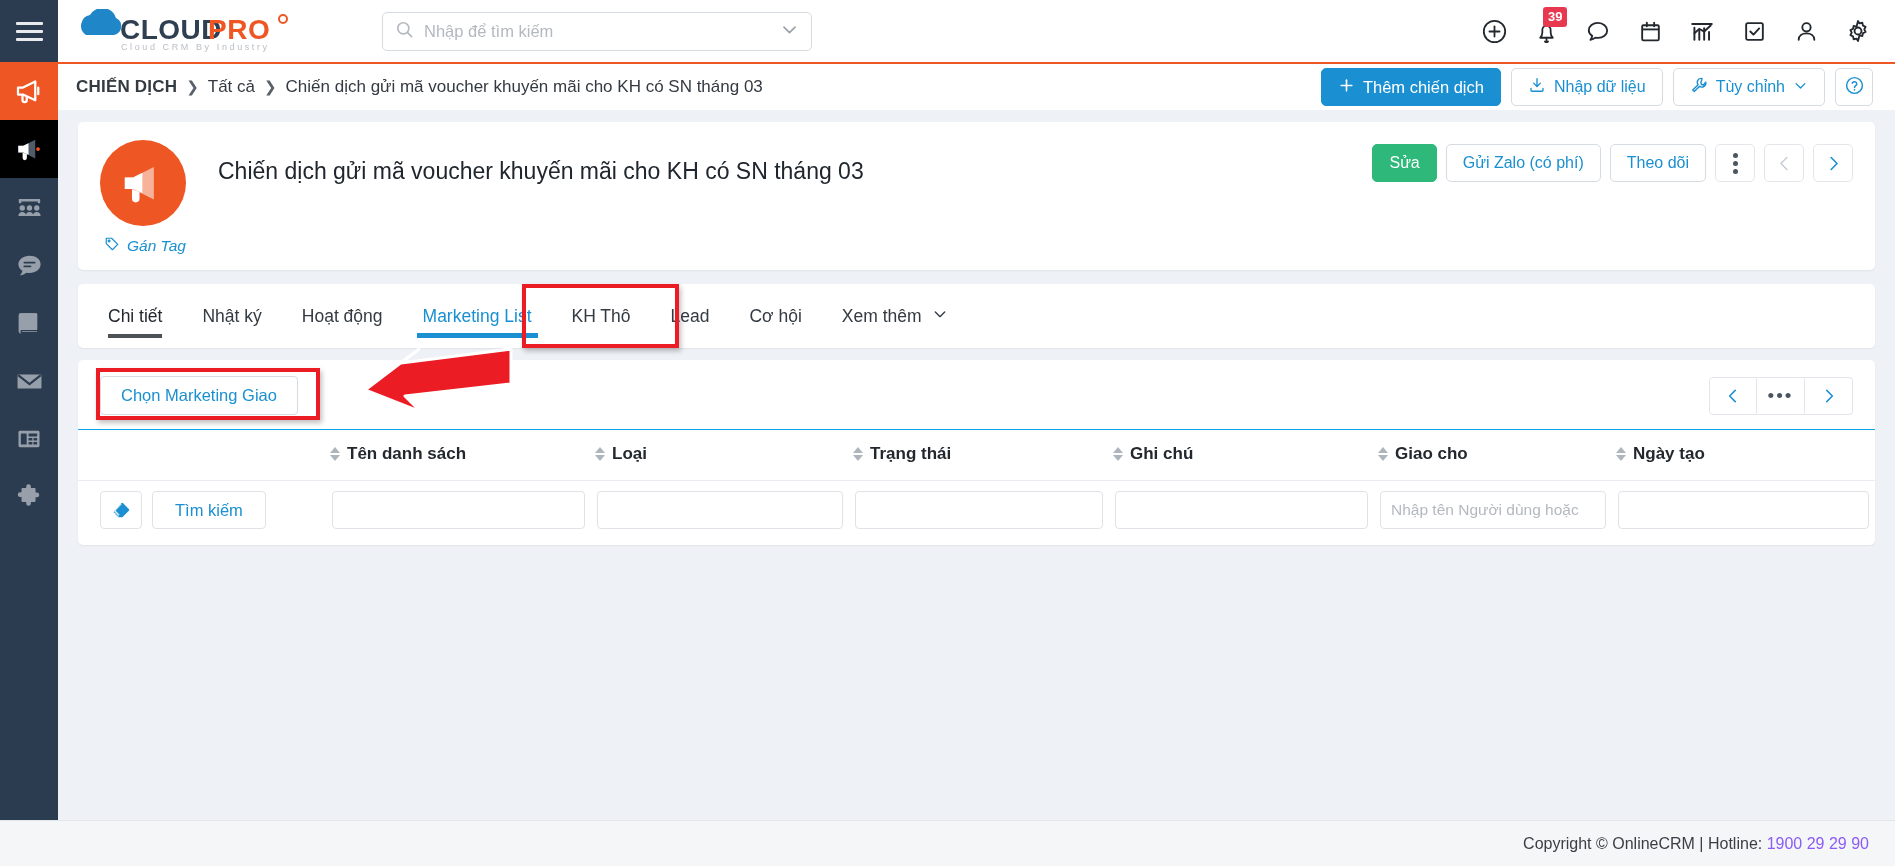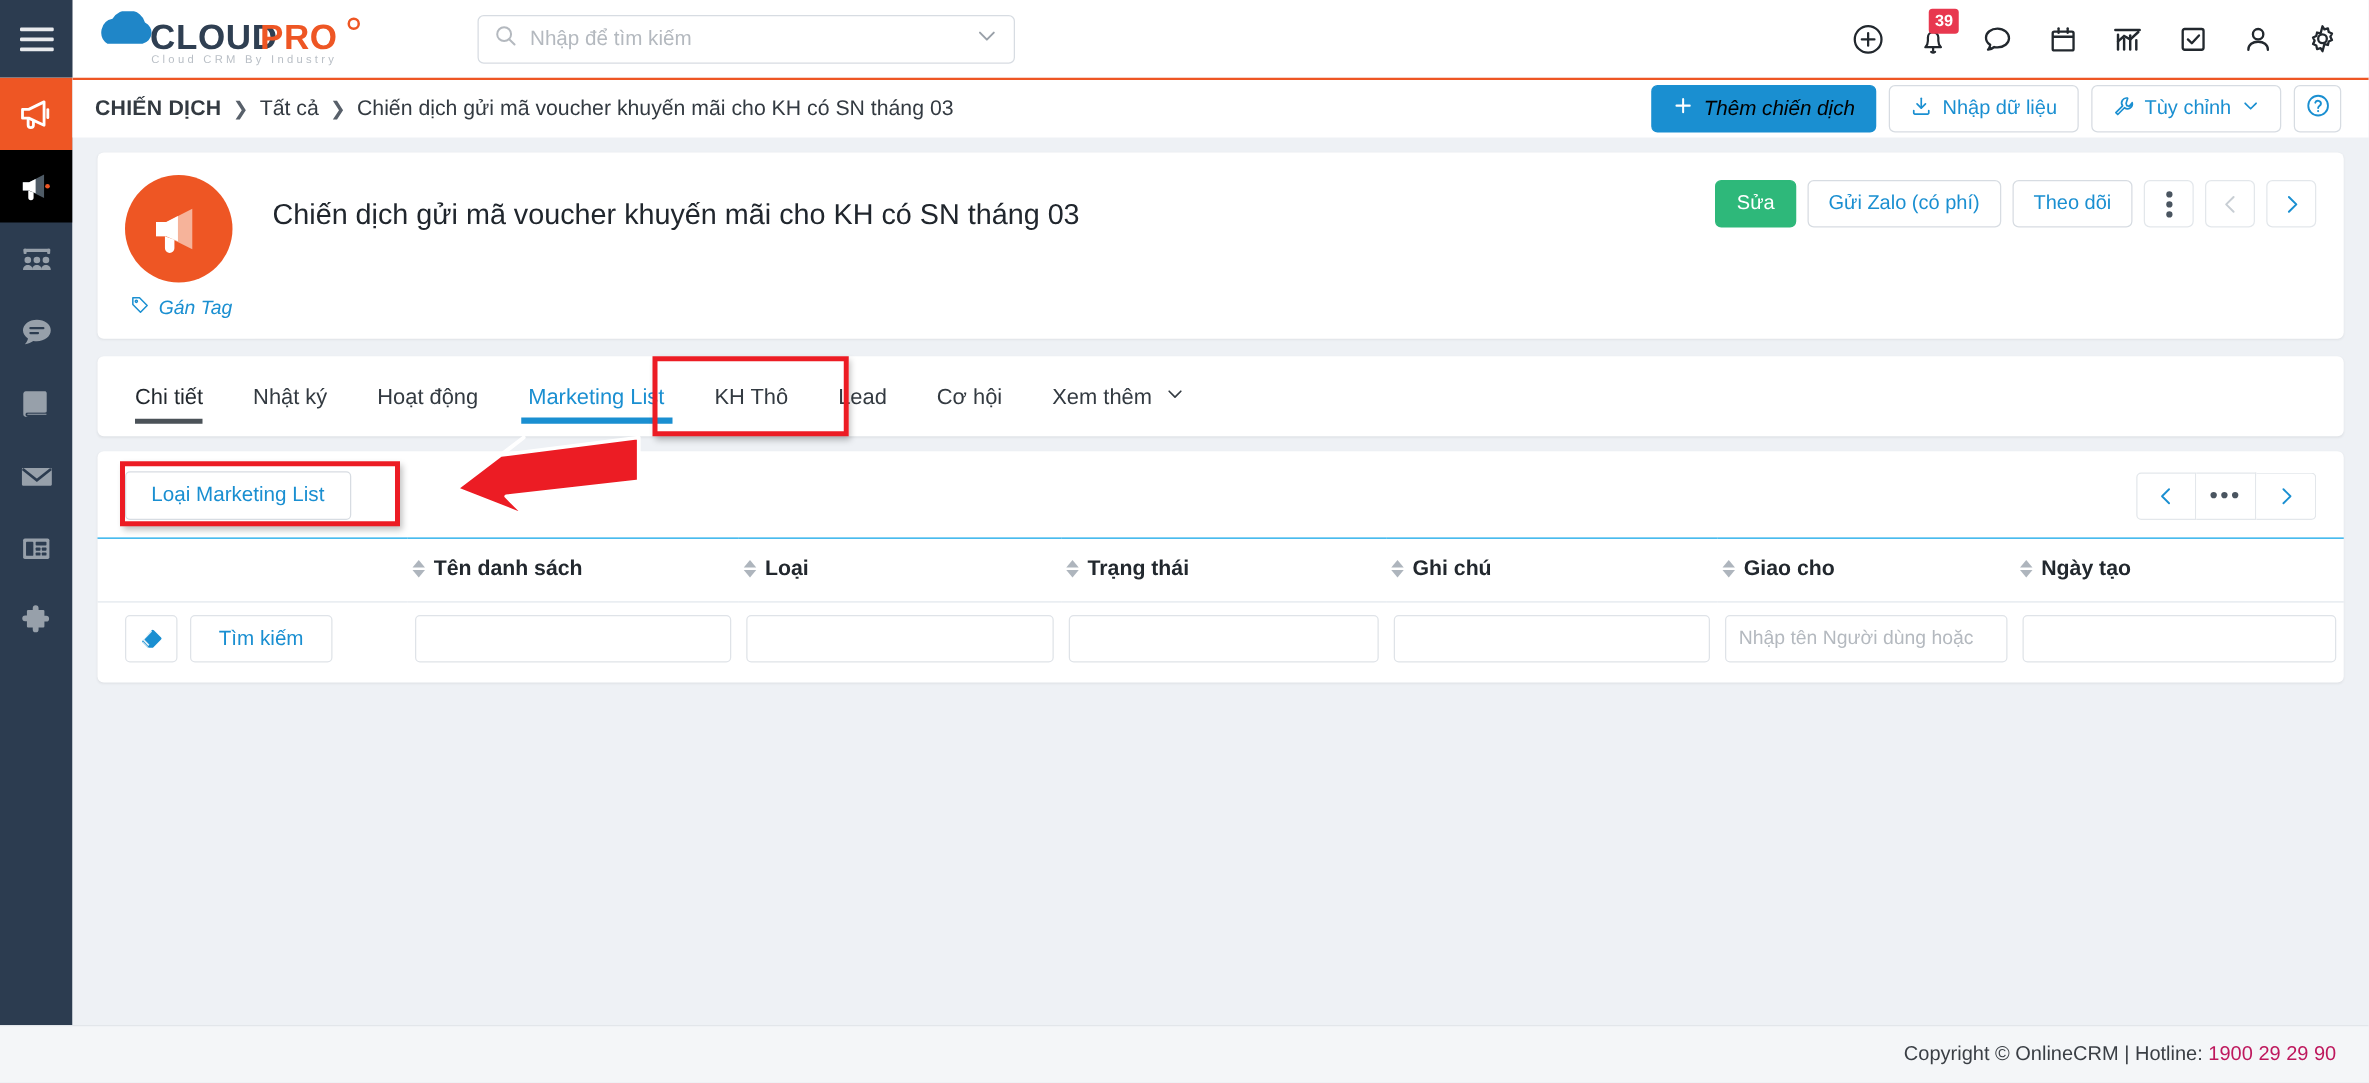--- a/index.html
+++ b/index.html
@@ -72,21 +72,21 @@
   .crumbs .sep { color: #58606a; font-size: 15px; }
   .crumbs .c1 { cursor: pointer; }
   .crumbs .c2 { cursor: default; }
 
   .crumb-actions { margin-left: auto; display: flex; align-items: center; gap: 10px; }
   .btn {
     height: 38px; border-radius: 5px; display: inline-flex; align-items: center; gap: 8px;
     padding: 0 16px; font-size: 16px; cursor: pointer; white-space: nowrap;
     font-family: "Liberation Sans", sans-serif;
   }
-  .btn-primary { background: #1a8fd1; color: #000000; border: 1px solid #1a8fd1; font-size: 16.5px; font-style: italic; }
+  .btn-primary { background: #1a8fd1; color: #ffffff; border: 1px solid #1a8fd1; font-size: 16.5px; }
   .btn-ghost { background: #fff; color: #1a8fd1; border: 1px solid #d7dce2; }
   .btn-ico-only { width: 38px; padding: 0; justify-content: center; }
 
   
   .card {
     background: #fff; border-radius: 5px; margin: 12px 20px 0 20px;
     box-shadow: 0 1px 2px rgba(0,0,0,.06); padding: 18px 22px 14px 22px;
     position: relative;
   }
   .card-top { display: flex; align-items: flex-start; }
@@ -184,21 +184,21 @@
   
   .arrow-anno { position: absolute; pointer-events: none; z-index: 12; }
 
   
   .footer {
     height: 46px; min-height: 46px; background: #f4f6f8; border-top: 1px solid #e2e6ea;
     display: flex; align-items: center; padding: 0 26px 0 16px;
   }
   .foot-left { display: flex; align-items: center; gap: 12px; font-size: 16px; color: #3a3f45; }
   .foot-right { margin-left: auto; font-size: 16px; color: #3a3f45; }
-  .foot-right .hl { color: #be185d; cursor: pointer; text-align: center; }
+  .foot-right .hl { color: #8b5cf6; cursor: pointer; text-align: center; }
 </style>
 </head>
 <body>
 
 <div class="app">
 
   <div class="topbar">
     <div class="hamburger-zone">
       <div class="hamburger">
           <span></span>
@@ -498,21 +498,21 @@
               </svg>
             </span>
           </div>
 
           <div class="redbox" style="left: 444px; top: 0px; width: 157px; height: 64px;"></div>
         </div>
       </div>
 
       <div class="listcard">
         <div class="list-toolbar">
-          <button class="choose-btn">Loại Marketing List</button>
+          <button class="choose-btn">Chọn Marketing Giao</button>
 
           <div class="redbox" style="left:18px; top:8px; width:224px; height:52px;"></div>
 
           <svg class="arrow-anno" style="left:245px; top:-14px;" width="190" height="86" viewBox="0 0 190 86">
             <path d="M188,3 L78,17 L96,3 L42,44 L98,66 L82,50 L188,38 Z" fill="#ec1c24" stroke="#ffffff" stroke-width="3" stroke-linejoin="round"></path>
           </svg>
 
           <div class="toolbar-right">
             <div class="tb-btn">
               <svg width="18" height="18" viewBox="0 0 24 24" fill="none" stroke="#1a8fd1" stroke-width="2" stroke-linecap="round" stroke-linejoin="round">

